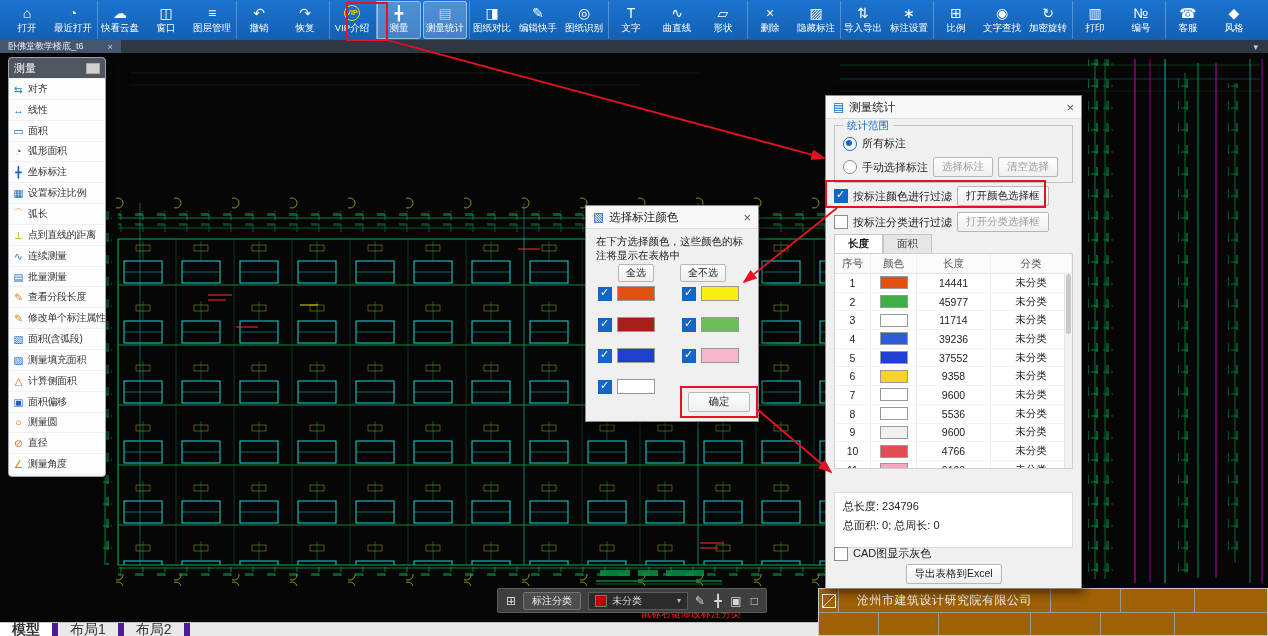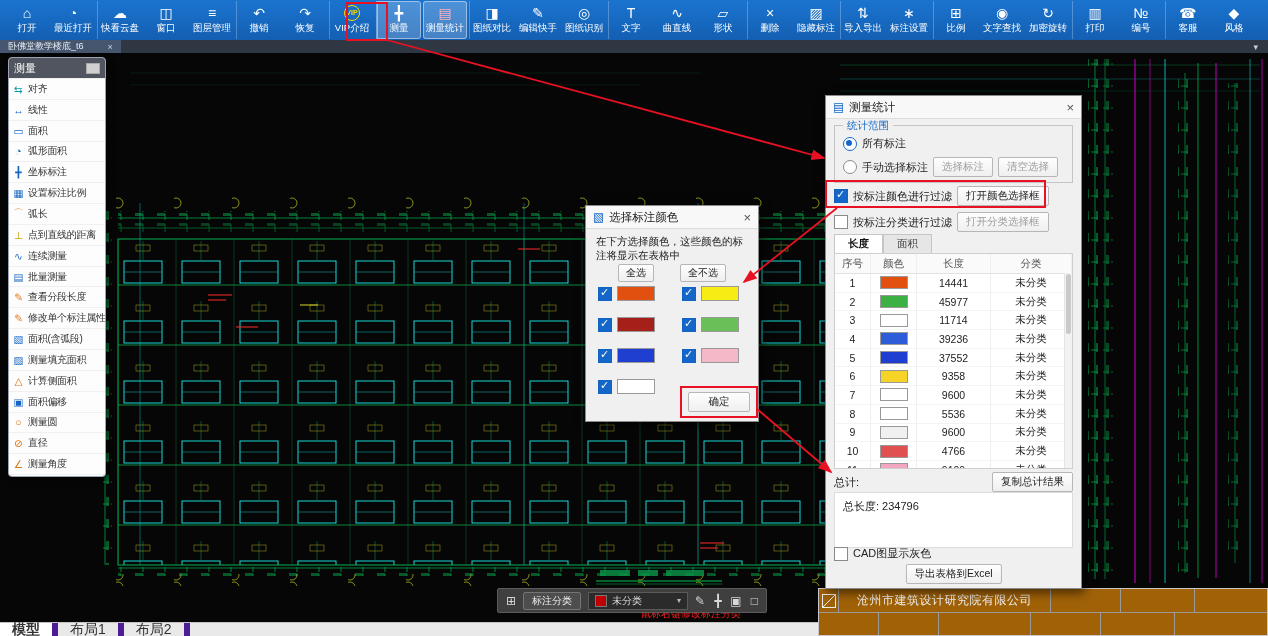--- a/index.html
+++ b/index.html
@@ -627,26 +627,23 @@
               <span class="swatch" data-name="row-color-swatch" style="background: rgb(244, 167, 195);"></span>
             </div>
             <div class="td" data-name="row-length">9100</div>
             <div class="td" data-name="row-class">未分类</div>
           </div>
         </div>
       <div class="tbl-scroll" data-name="table-scrollbar">
           <div class="thumb" data-name="scrollbar-thumb"></div>
         </div>
     </div>
-    <div class="row-total" data-name="total-row">
-      <span class="lbl" data-name="total-label">总计:</span>
-      <button class="btn" data-name="copy-total-button">复制总计结果</button>
-    </div>
     <div class="sd-totalbox" data-name="totals-box">
       <div data-name="total-length-text">总长度: 234796</div>
+      <div data-name="total-area-text">总面积: 0; 总周长: 0</div>
     </div>
     <div class="row row-gray" data-name="cad-gray-row">
       <span class="cb" data-name="checkbox-unchecked-icon"></span>
       <span class="lbl" data-name="cad-gray-label">CAD图显示灰色</span>
     </div>
     <button class="btn sd-export" data-name="export-excel-button">导出表格到Excel</button>
   </div>
 </div>
 
 <div class="dlg color-dlg" data-name="select-color-dialog">

